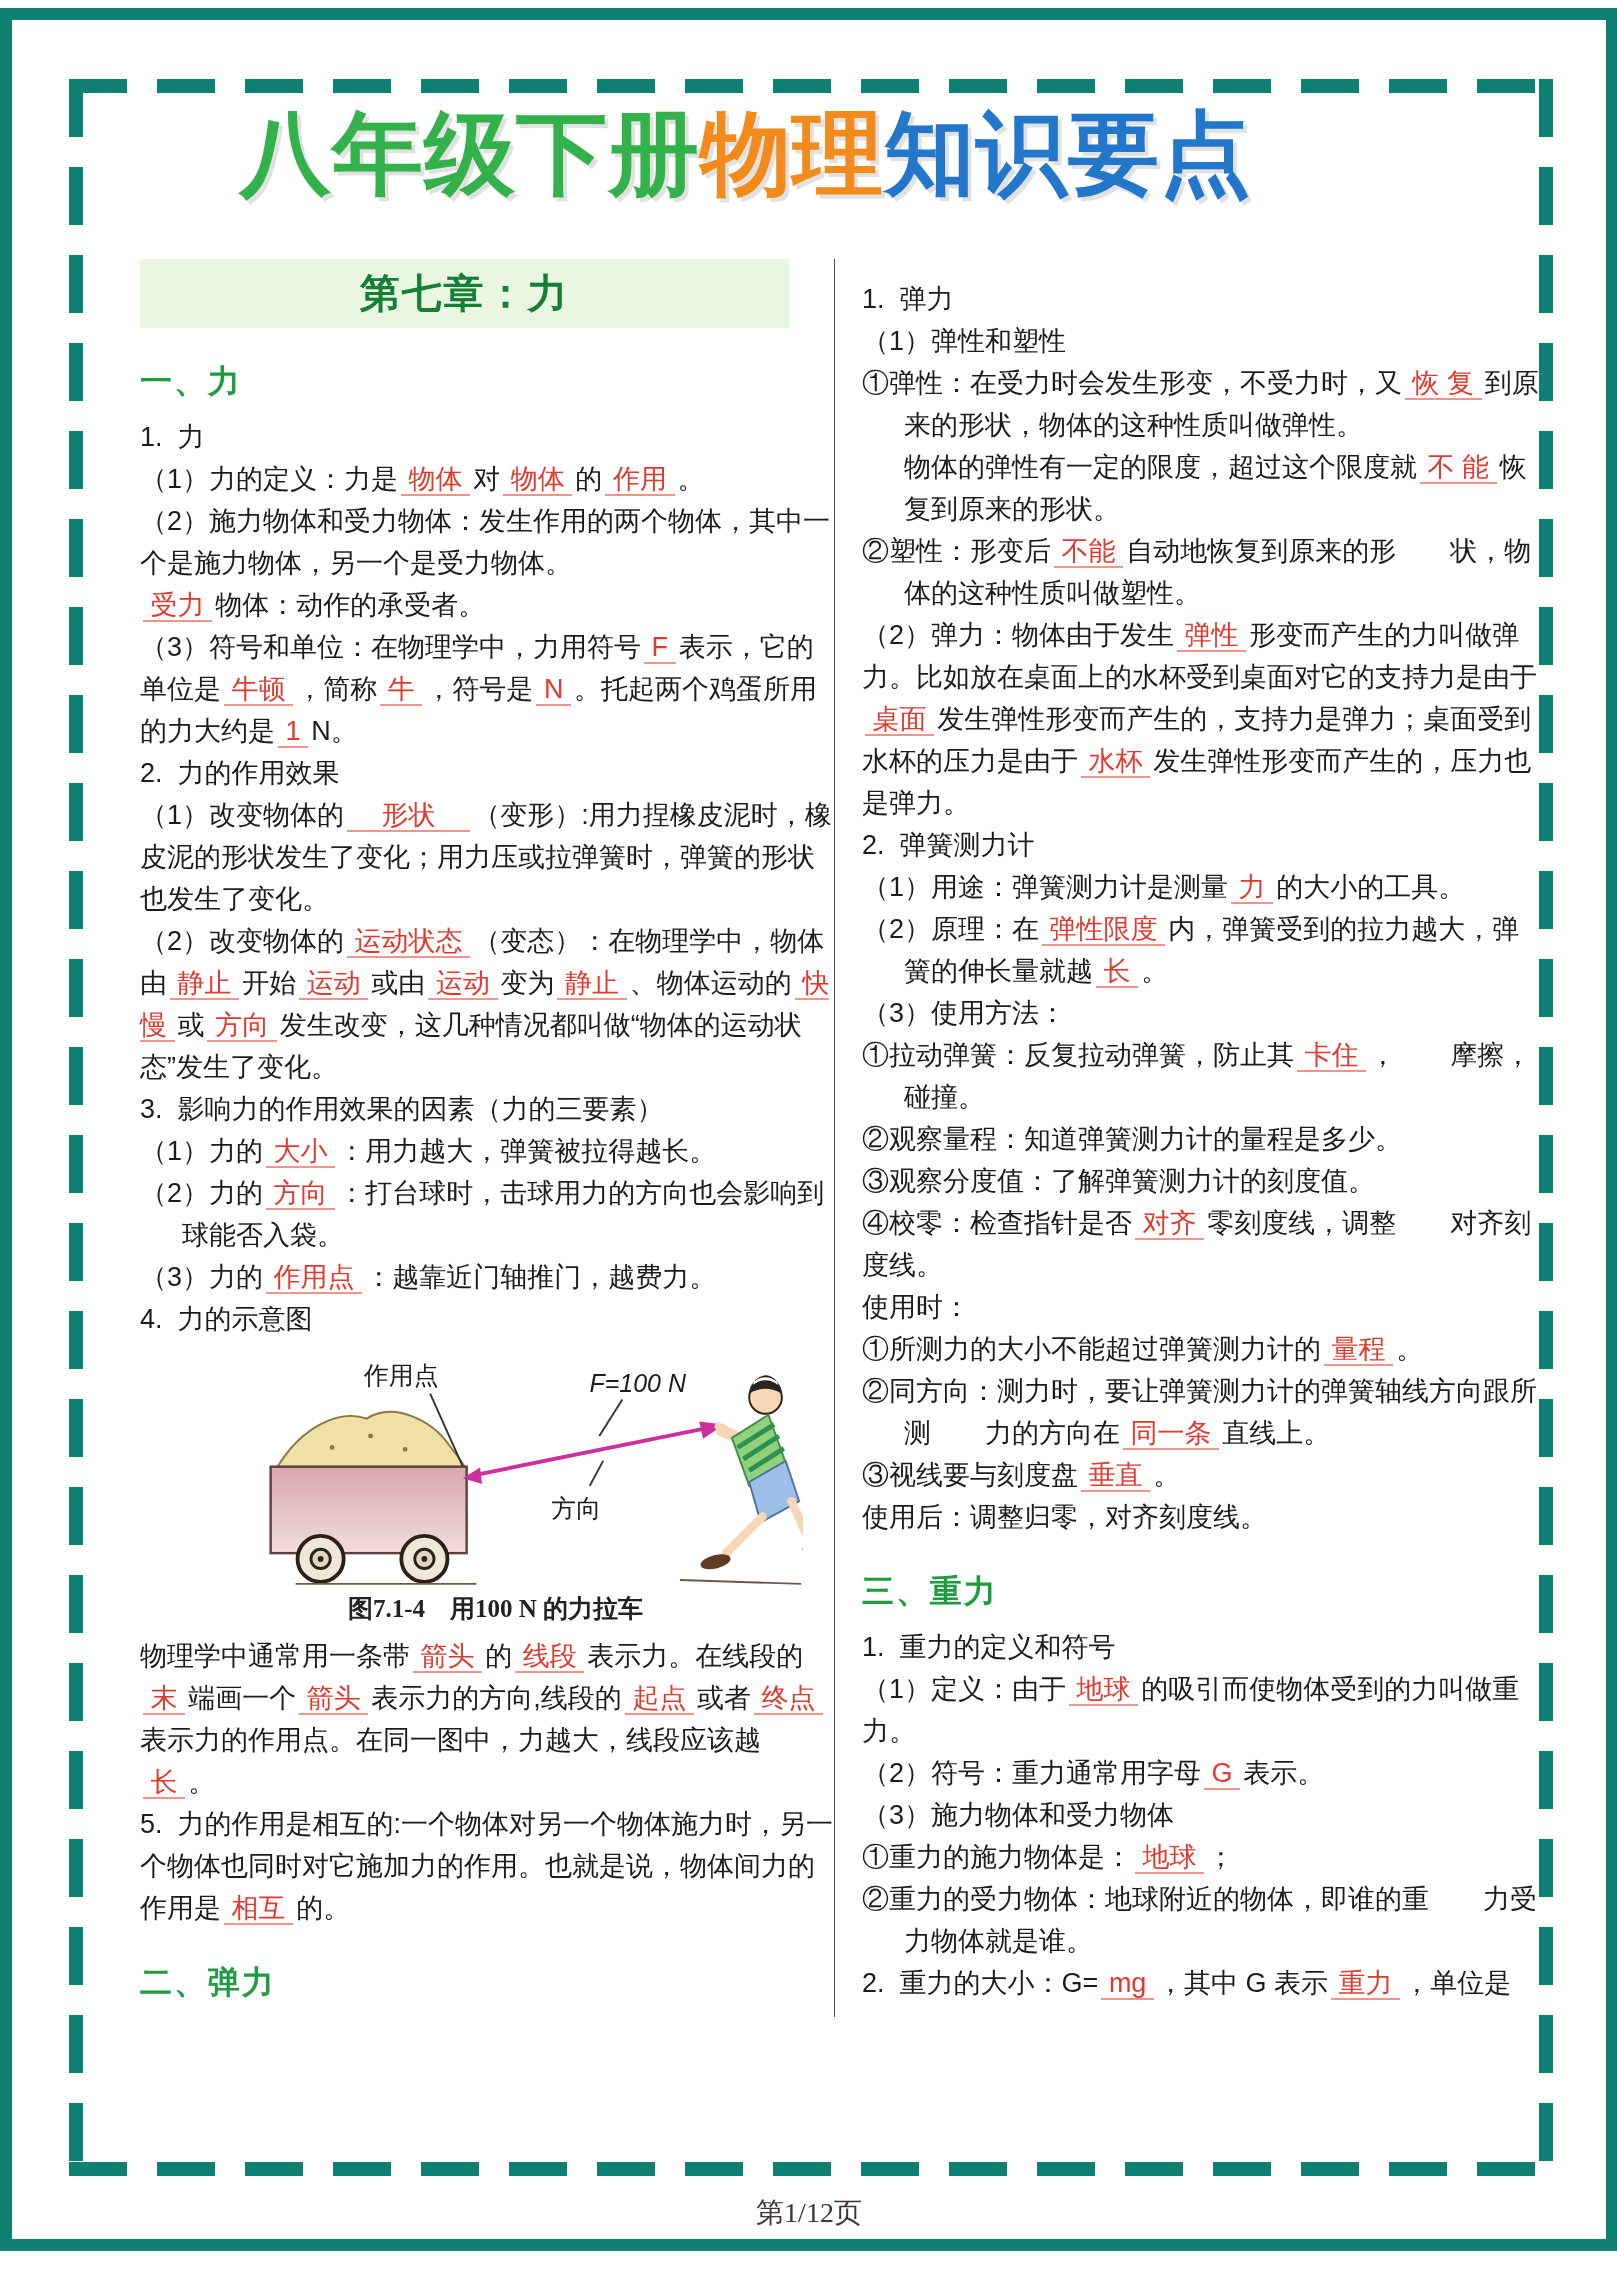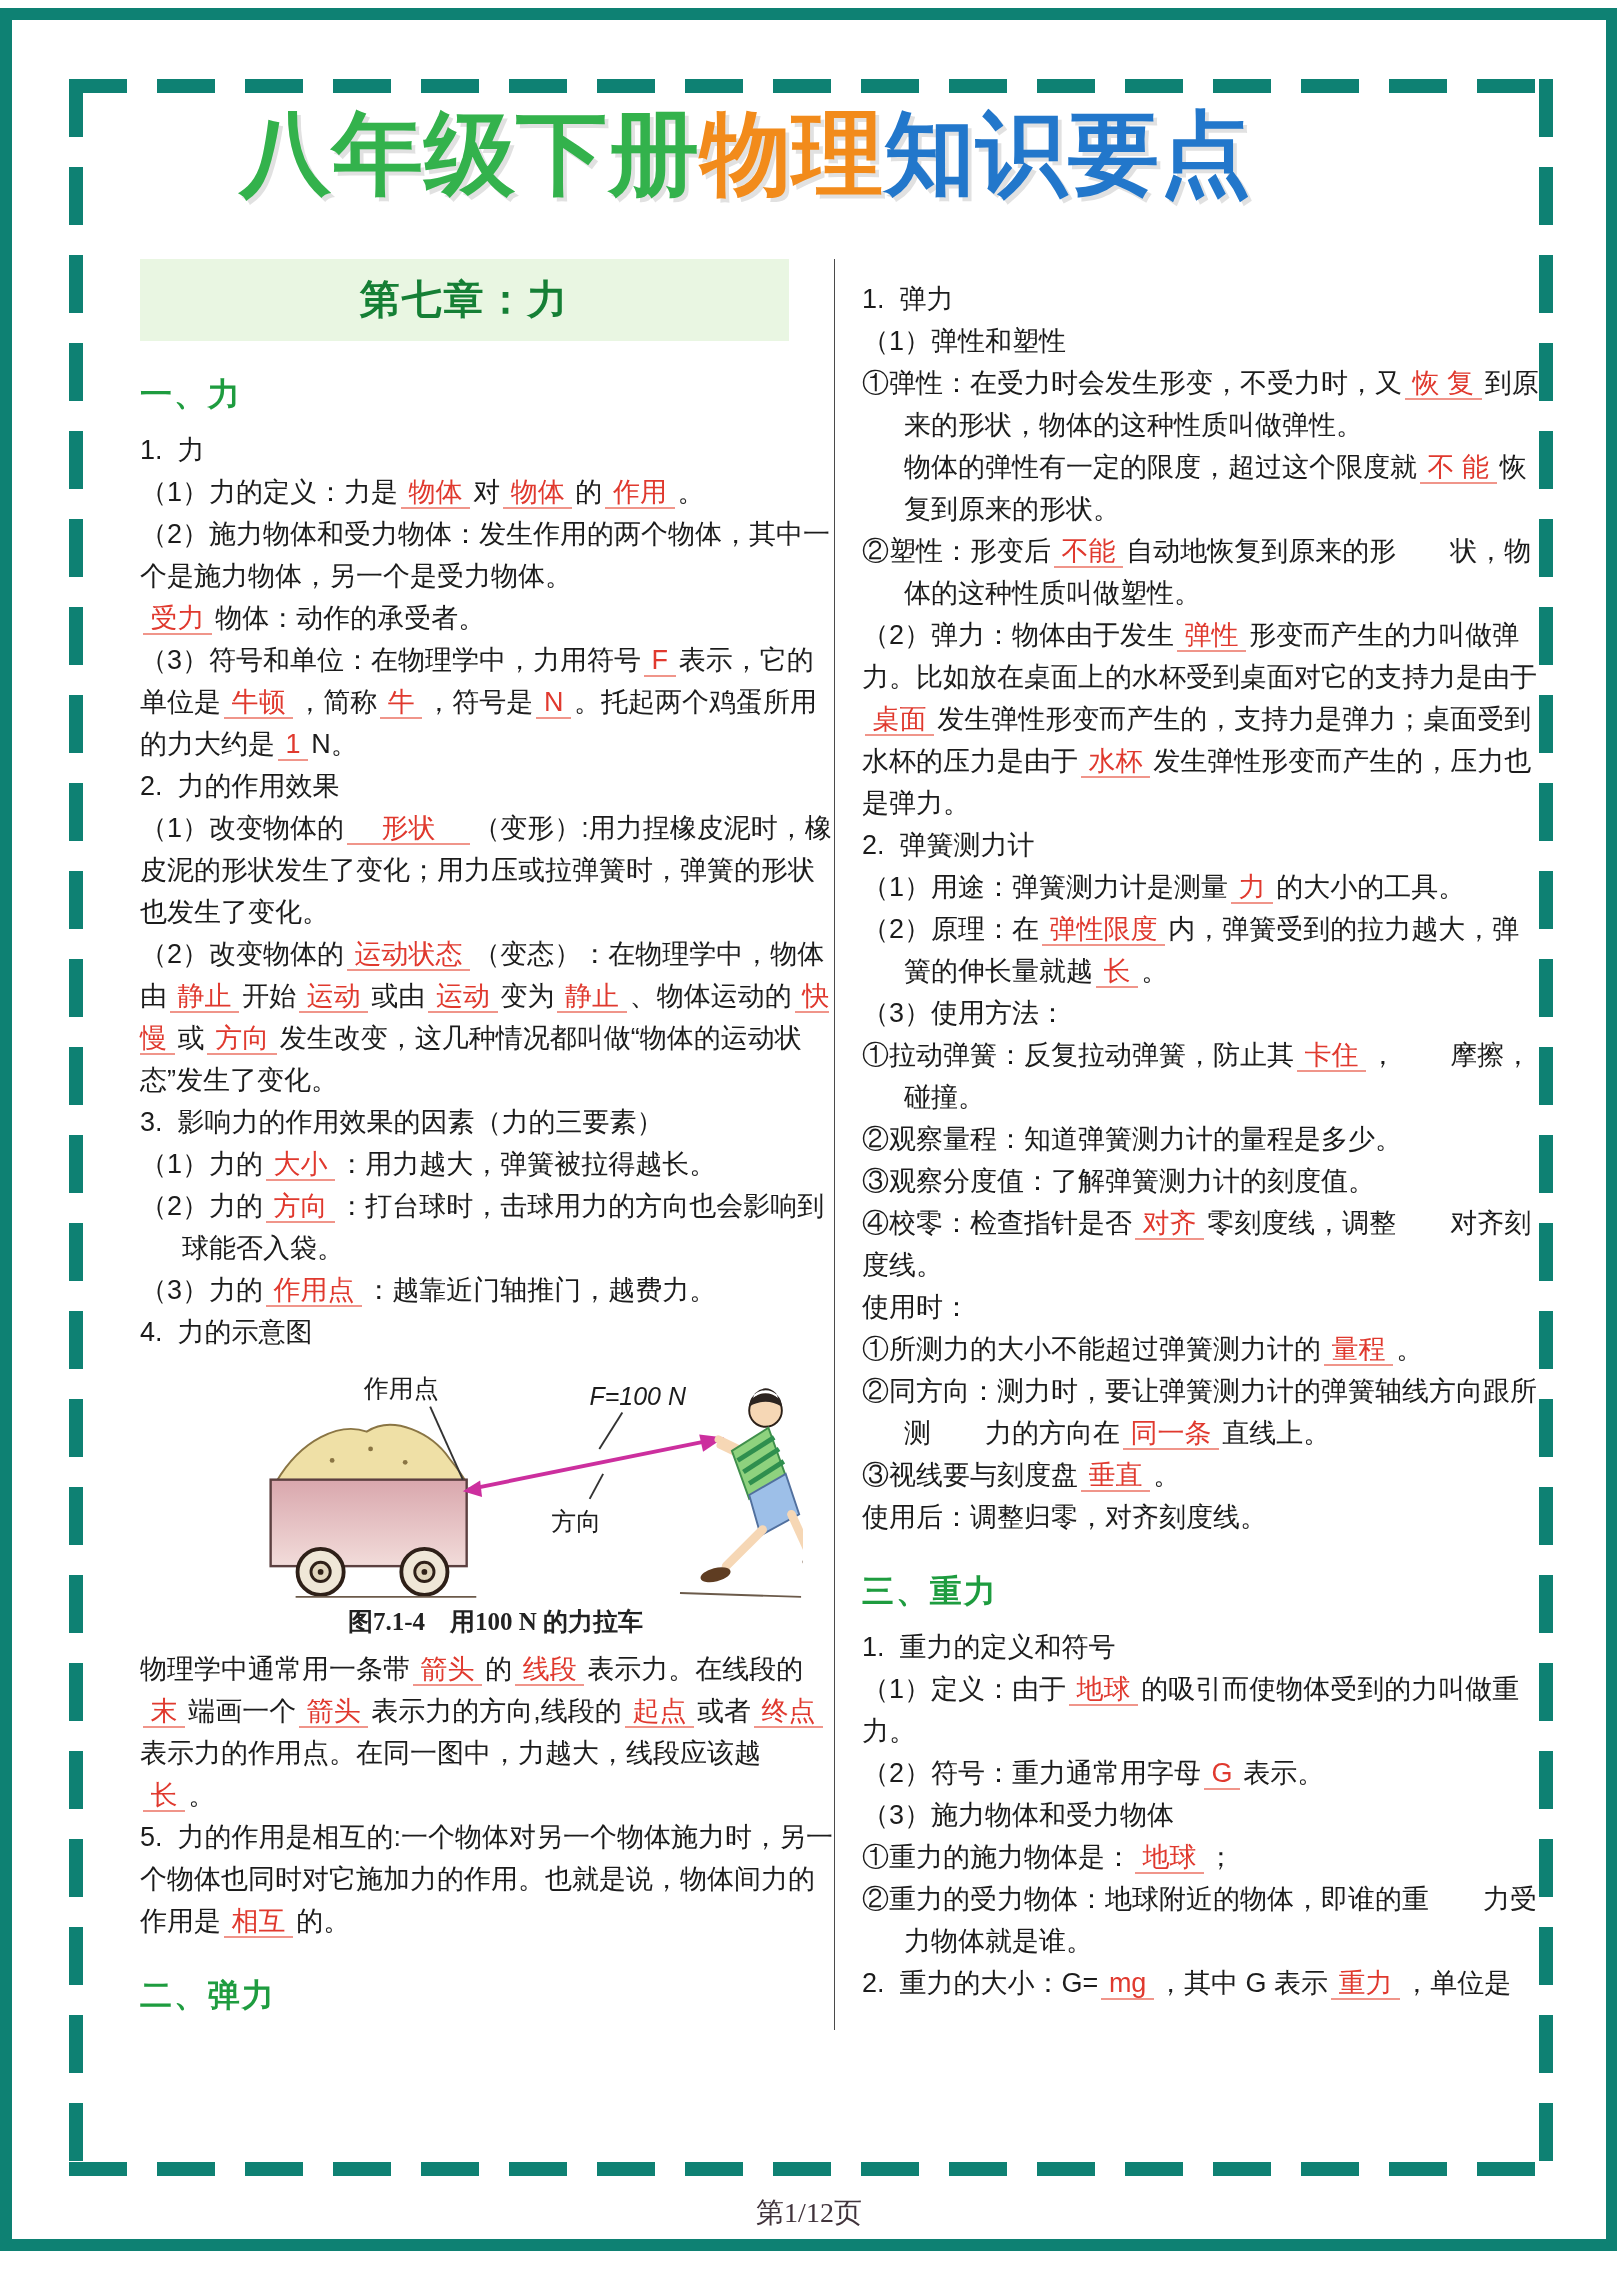--- a/index.html
+++ b/index.html
@@ -37,21 +37,21 @@
     letter-spacing:1px;white-space:nowrap;
     text-shadow:3.8px 3.8px 0 rgba(90,90,90,0.18);
   }
   .t-green{color:var(--title-green);}
   .t-orange{color:var(--title-orange);}
   .t-blue{color:var(--title-blue);}
   .columns{display:flex;margin-top:50px;align-items:stretch;}
   .col-left{width:694px;border-right:1.9px solid var(--divider-gray);padding-right:0;}
   .col-right{width:678px;padding-left:27px;padding-top:19px;}
   .chapter-box{
-    width:649px;height:82px;background:var(--chapter-bg);
+    width:649px;height:69px;background:var(--chapter-bg);
     display:flex;align-items:center;justify-content:center;
     font-size:40px;font-weight:700;color:var(--chapter-green);letter-spacing:1.9px;
   }
   .section-head{
     font-size:32px;font-weight:700;color:var(--section-green);
     margin:33px 0 15.4px;letter-spacing:1.9px;line-height:1.25;
   }
   .para{
     font-size:27px;line-height:42px;margin:0;color:var(--ink);
     white-space:pre-wrap;word-break:break-all;

